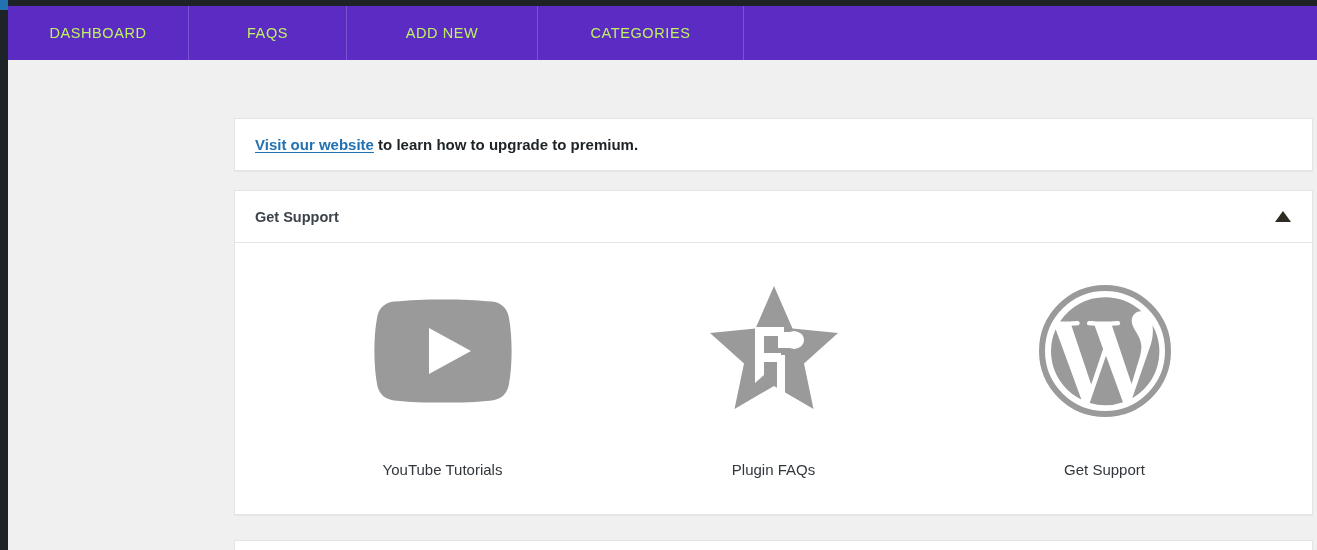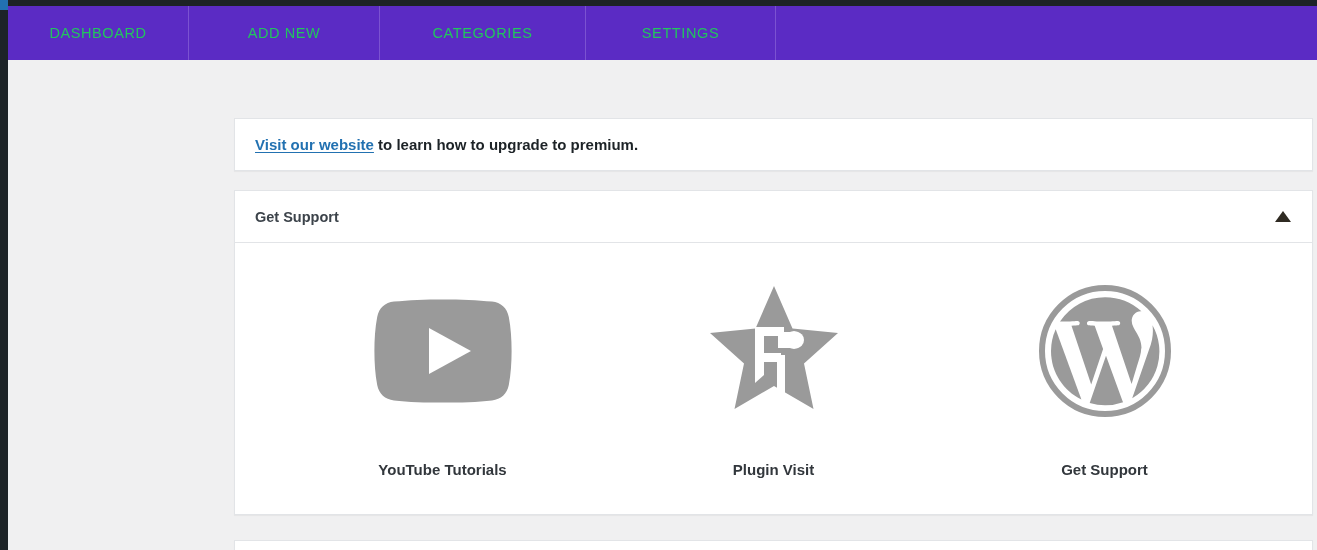--- a/index.html
+++ b/index.html
@@ -50,21 +50,21 @@
     height: 54px;
     background: #5b2bc4;
     display: flex;
     align-items: stretch;
     z-index: 3;
   }
   .nav-item {
     display: flex;
     align-items: center;
     justify-content: center;
-    color: #22c55e;
+    color: #bef264;
     font-size: 14.5px;
     letter-spacing: 0.6px;
     text-transform: uppercase;
     border-right: 1px solid #7b52d1;
     cursor: pointer;
     user-select: none;
     white-space: nowrap;
   }
   .nav-item.w-dashboard { width: 181px; }
   .nav-item.w-faqs      { width: 158px; }
@@ -169,21 +169,21 @@
   .support-icon {
     height: 140px;
     width: 100%;
     display: flex;
     align-items: center;
     justify-content: center;
   }
   .support-label {
     margin-top: 40px;
     font-size: 15px;
-    font-weight: bold;
+    font-weight: normal;
     color: #32373c;
     text-align: center;
   }
 
   
   .card-next {
     top: 480px;
     height: 60px;
   }
 
@@ -195,28 +195,28 @@
 <div class="adminbar">
   <div class="adminbar-accent"></div>
 </div>
 
 <div class="adminmenu"></div>
 
 <nav class="plugin-nav">
   <div class="nav-item w-dashboard">
     <span>Dashboard</span>
   </div>
+  <div class="nav-item w-faqs">
+    <span>FAQs</span>
+  </div>
   <div class="nav-item w-addnew">
     <span>Add New</span>
   </div>
   <div class="nav-item w-cats">
     <span>Categories</span>
-  </div>
-  <div class="nav-item w-settings">
-    <span>Settings</span>
   </div>
   <div class="nav-item nav-filler"></div>
 </nav>
 
 <div class="content">
 
   <div class="card notice">
     <div class="notice-text">
       <a class="notice-link">Visit our website</a><span> to learn how to upgrade to premium.</span>
     </div>
@@ -245,21 +245,21 @@
       <a class="support-item">
         <span class="support-icon">
           <svg width="136" height="136" viewBox="0 0 136 136">
             <path d="M68 3 L86.5 45.5 L132 50 L98 80.5 L107.5 126 L68 103 L28.5 126 L38 80.5 L4 50 L49.5 45.5 Z" fill="#9a9a9a"></path>
             <path d="M49 44 L49 100 L58 92 L58 79 L75 79 L75 70 L58 70 L58 53 L78 53 L78 44 Z" fill="#ffffff"></path>
             <path d="M72 49 L90 49 A8 8 0 0 1 90 65 L72 65 Z" fill="#ffffff"></path>
             <circle cx="88" cy="57" r="9" fill="#ffffff"></circle>
             <rect x="71" y="72" width="8" height="38" fill="#ffffff"></rect>
           </svg>
         </span>
-        <span class="support-label">Plugin Visit</span>
+        <span class="support-label">Plugin FAQs</span>
       </a>
 
 
       <a class="support-item">
         <span class="support-icon">
           <svg width="136" height="136" viewBox="0 0 136 136">
             <circle cx="68" cy="68" r="63" fill="none" stroke="#9a9a9a" stroke-width="6"></circle>
             <path d="M14 68c0 21.4 12.4 39.8 30.4 48.6L18.7 46.2A53.5 53.5 0 0 0 14 68z" fill="#9a9a9a"></path>
             <path d="M104.5 65.3c0-6.7-2.4-11.3-4.5-14.9-2.7-4.4-5.3-8.2-5.3-12.6 0-4.9 3.7-9.5 9-9.5h0.7A53.7 53.7 0 0 0 68 14.2a53.8 53.8 0 0 0-45 24.3c1.1 0 2.2 0.1 3.1 0.1 5.6 0 14.3-0.7 14.3-0.7 2.9-0.2 3.2 4.1 0.3 4.4 0 0-2.9 0.3-6.2 0.5l19.7 58.6 11.9-35.5-8.4-23.1c-2.9-0.2-5.7-0.5-5.7-0.5-2.9-0.2-2.5-4.6 0.4-4.4 0 0 8.9 0.7 14.1 0.7 5.6 0 14.3-0.7 14.3-0.7 2.9-0.2 3.3 4.1 0.4 4.4 0 0-2.9 0.3-6.2 0.5l19.6 58.2 5.4-18c2.4-7.5 4.2-12.9 4.2-17.6z" fill="#9a9a9a"></path>
             <path d="M69 72.8l-16.3 47.3a54.4 54.4 0 0 0 33.4-0.9 4.8 4.8 0 0 1-0.4-0.7L69 72.8z" fill="#9a9a9a"></path>

